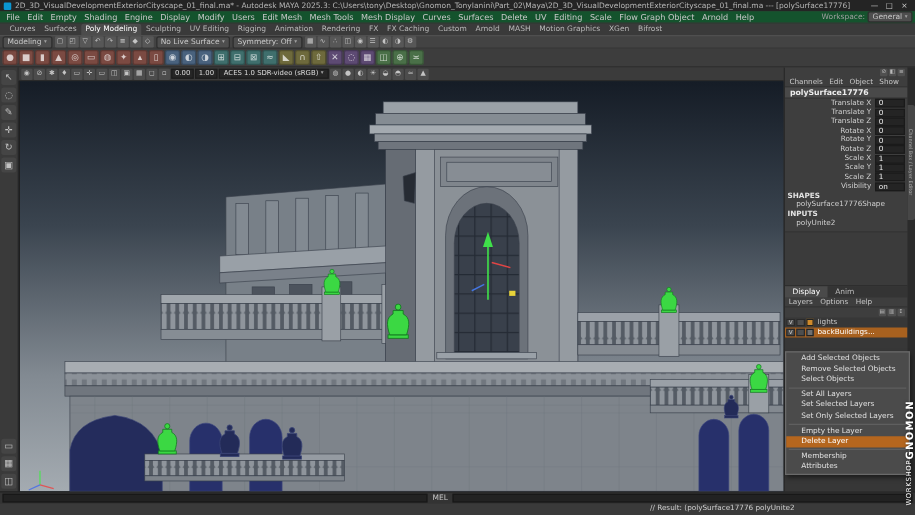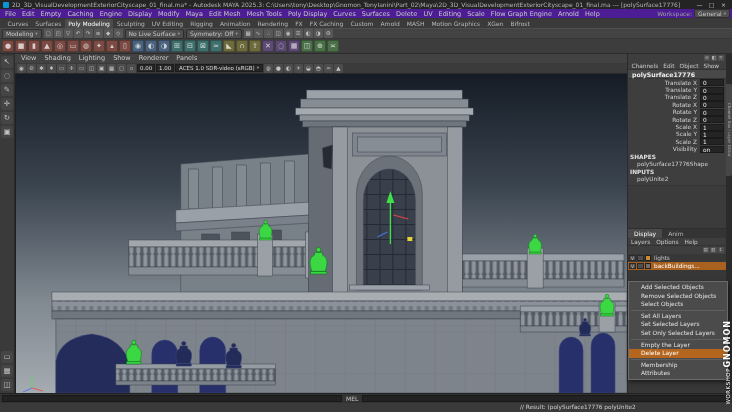--- a/index.html
+++ b/index.html
@@ -8,21 +8,21 @@
   .app{position:relative;width:732px;height:412px;display:flex;flex-direction:column}
 
   
   .titlebar{height:9px;background:#242424;display:flex;align-items:center;gap:3px;padding:0 3px;flex:0 0 auto}
   .maya-logo{width:6px;height:6px;background:#0a96d2;border-radius:1px;flex:0 0 auto}
   .title{flex:1;font-size:6px;line-height:9px;color:#b5b5b5;white-space:nowrap;overflow:hidden;text-overflow:ellipsis}
   .winbtns{display:flex;gap:1px;flex:0 0 auto}
   .winbtns span{width:11px;text-align:center;font-size:6px;line-height:9px;color:#cfcfcf}
 
   
-  .menubar{height:10px;background:#4c1d95;display:flex;align-items:center;padding:0 2px;flex:0 0 auto;border-bottom:1px solid #363636}
+  .menubar{height:10px;background:#14532d;display:flex;align-items:center;padding:0 2px;flex:0 0 auto;border-bottom:1px solid #363636}
   .menus{display:flex;height:100%}
   .menu-item{font-size:6.5px;line-height:10px;padding:0 3px;white-space:nowrap;cursor:default}
   .spacer{flex:1}
   .ws-label{font-size:6px;color:#9f9f9f;margin-right:2px;white-space:nowrap}
   .ws-select{font-size:6px;background:#4e4e4e;border:1px solid #2e2e2e;border-radius:2px;padding:0 3px;line-height:7px;display:flex;gap:2px;align-items:center;white-space:nowrap}
   .caret{font-size:4.5px;color:#9f9f9f}
 
   
   .shelftabs{height:9px;background:#3a3a3a;display:flex;align-items:flex-end;padding:0 4px;flex:0 0 auto}
   .shelf-tab{font-size:6px;line-height:9px;padding:0 3.5px;color:#b9b9b9;white-space:nowrap}
@@ -121,35 +121,35 @@
       <span>□</span>
       <span>×</span>
     </div>
   </div>
 
   <div class="menubar">
     <div class="menus">
         <div class="menu-item">File</div>
         <div class="menu-item">Edit</div>
         <div class="menu-item">Empty</div>
-        <div class="menu-item">Caching</div>
+        <div class="menu-item">Shading</div>
         <div class="menu-item">Engine</div>
         <div class="menu-item">Display</div>
         <div class="menu-item">Modify</div>
-        <div class="menu-item">Maya</div>
+        <div class="menu-item">Users</div>
         <div class="menu-item">Edit Mesh</div>
         <div class="menu-item">Mesh Tools</div>
-        <div class="menu-item">Poly Display</div>
+        <div class="menu-item">Mesh Display</div>
         <div class="menu-item">Curves</div>
         <div class="menu-item">Surfaces</div>
         <div class="menu-item">Delete</div>
         <div class="menu-item">UV</div>
         <div class="menu-item">Editing</div>
         <div class="menu-item">Scale</div>
-        <div class="menu-item">Flow Graph Engine</div>
+        <div class="menu-item">Flow Graph Object</div>
         <div class="menu-item">Arnold</div>
         <div class="menu-item">Help</div>
       </div>
     <div class="spacer"></div>
     <span class="ws-label">Workspace:</span>
     <div class="ws-select">
       <span>General</span>
       <span class="caret">▾</span>
     </div>
   </div>
@@ -251,28 +251,20 @@
         </div>
       <div class="tool-spacer"></div>
       <div class="icon-strip" style="flex-direction:column;gap:2px">
           <div class="tool">▭</div>
           <div class="tool">▦</div>
           <div class="tool">◫</div>
         </div>
     </div>
 
     <div class="vpcol">
-      <div class="vpmenus">
-          <div class="vmenu">View</div>
-          <div class="vmenu">Shading</div>
-          <div class="vmenu">Lighting</div>
-          <div class="vmenu">Show</div>
-          <div class="vmenu">Renderer</div>
-          <div class="vmenu">Panels</div>
-        </div>
       <div class="vptoolbar">
         <div class="icon-strip">
             <div class="vticon">◉</div>
             <div class="vticon">⊘</div>
             <div class="vticon">✱</div>
             <div class="vticon">♦</div>
             <div class="vticon">▭</div>
             <div class="vticon">✛</div>
             <div class="vticon">▭</div>
             <div class="vticon">◫</div>

